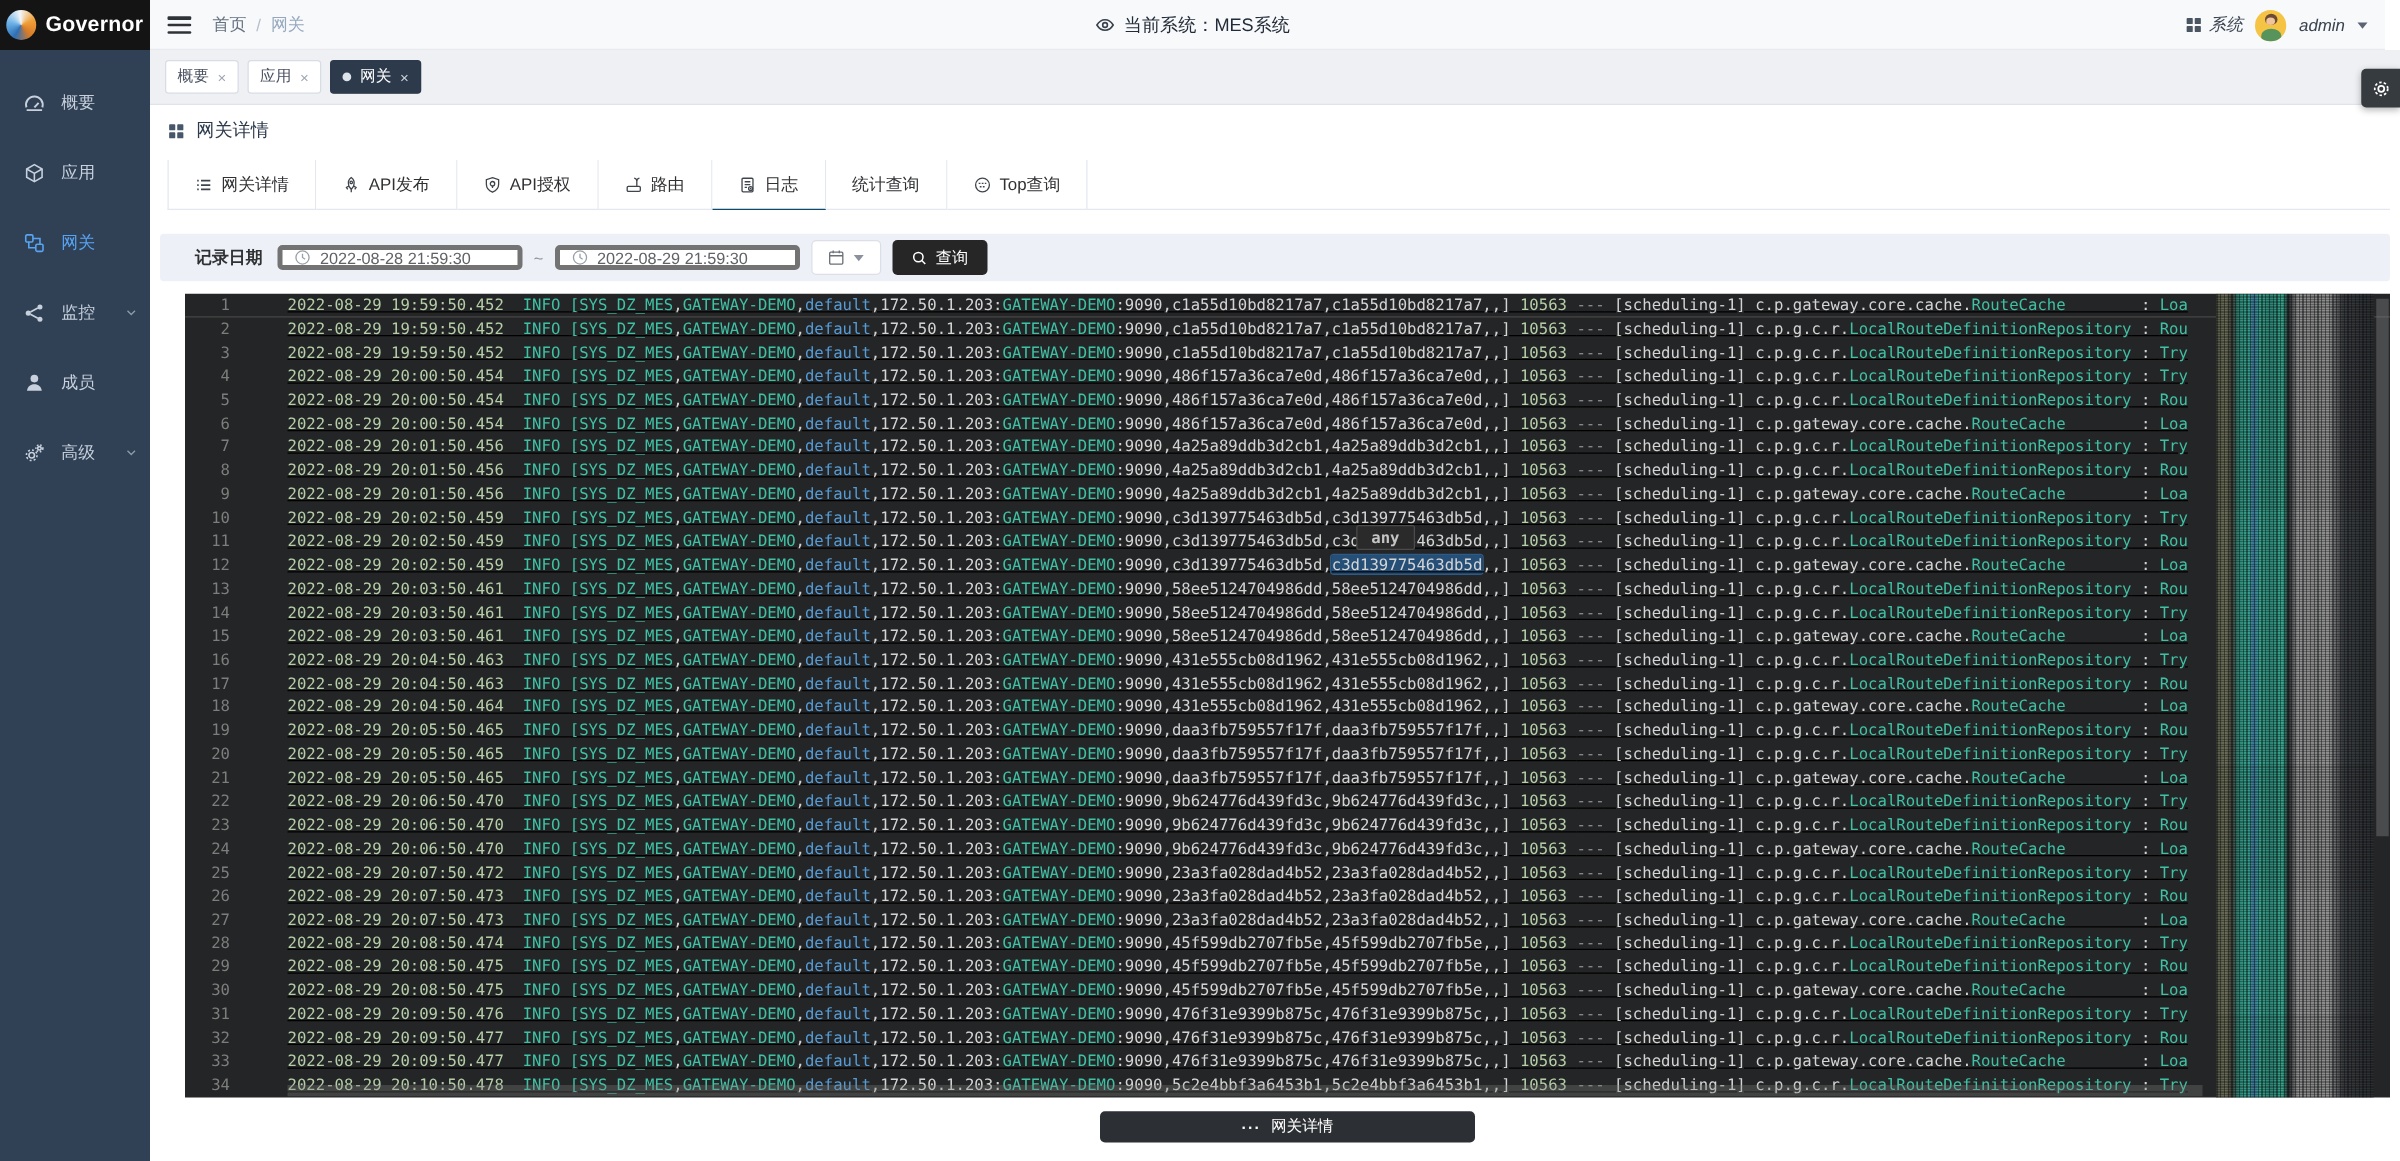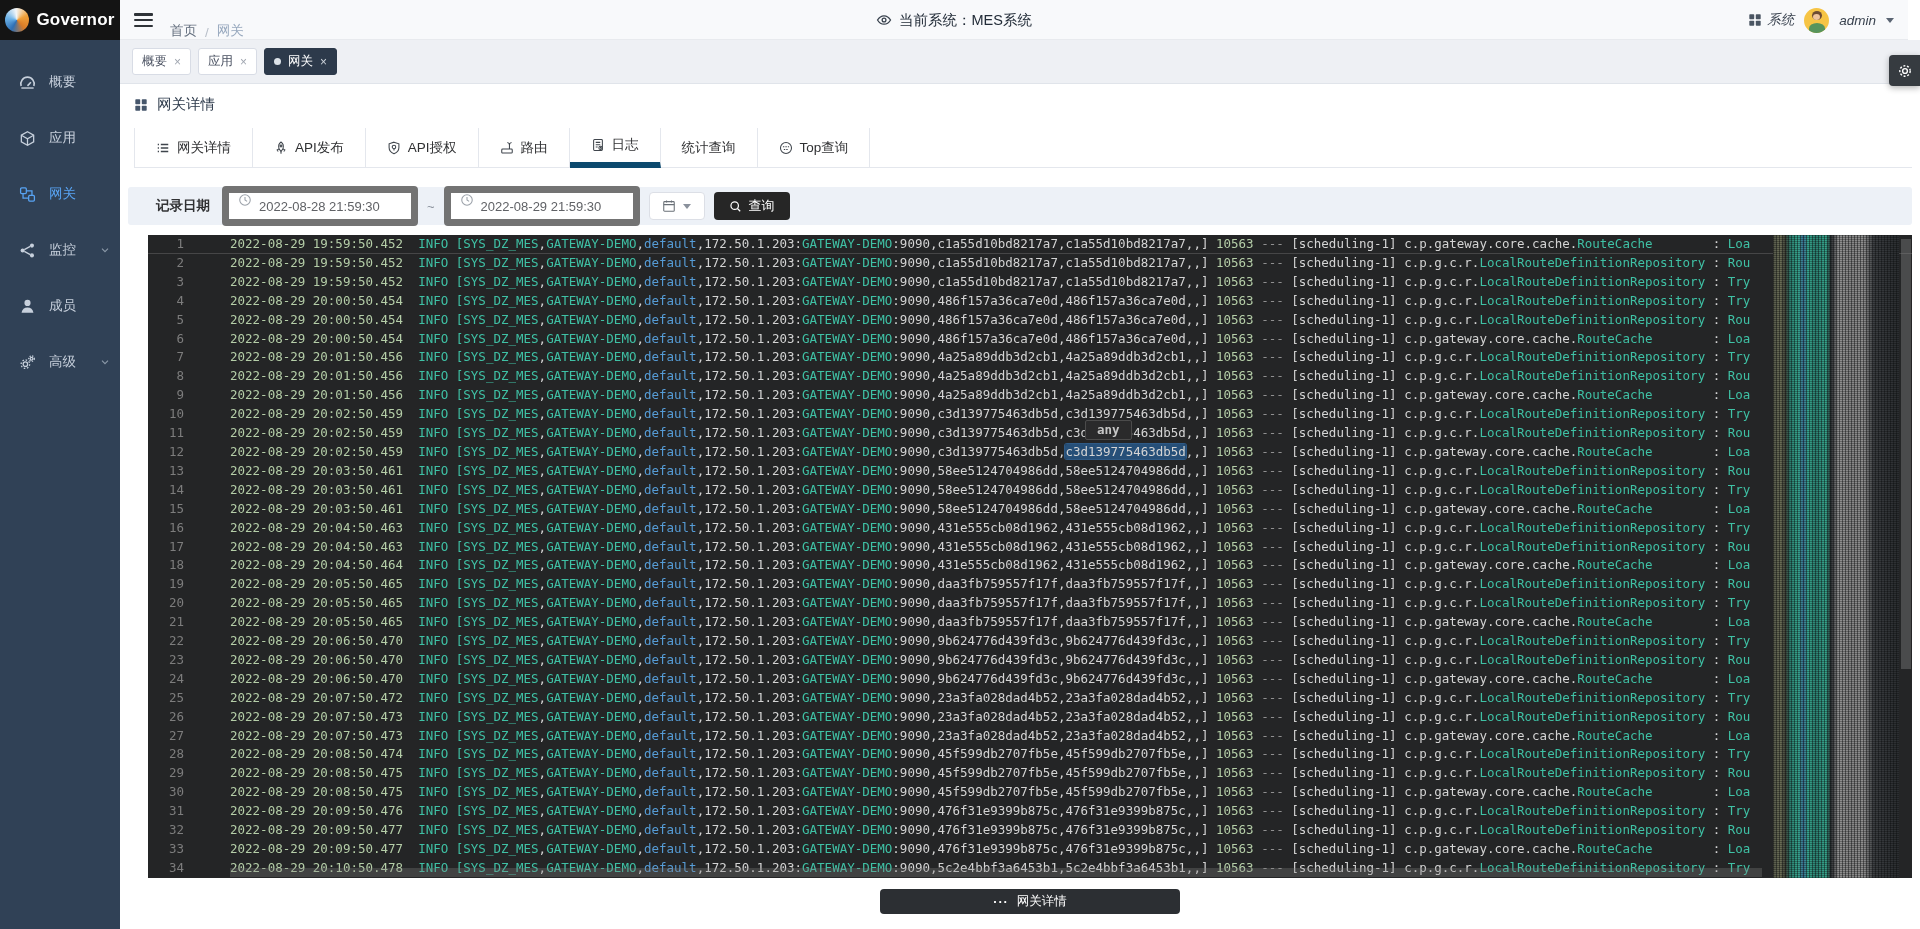--- a/index.html
+++ b/index.html
@@ -12,21 +12,21 @@
   .ic16{width:16px;height:16px;}
   .ic18{width:17px;height:17px;}
 
   
   .topbar{position:absolute;top:0;left:0;right:12px;height:40px;background:#f8f9fb;border-bottom:1px solid #e8eaee;z-index:20;}
   .logo{position:absolute;top:0;left:0;width:120px;height:40px;background:#141414;display:flex;align-items:center;justify-content:center;gap:7px;}
   .logo-swirl{width:24px;height:24px;border-radius:50%;background:conic-gradient(from 210deg,#2e6fb5,#6db3e8,#f3f6f8,#f0a13a,#d97c28,#2e6fb5);}
   .logo-text{color:#fff;font-size:17px;font-weight:bold;letter-spacing:.2px;}
   .burger{position:absolute;left:134px;top:13px;width:19px;height:15px;cursor:pointer;}
   .burger i{display:block;height:2.6px;background:#2f3338;margin-bottom:3.2px;border-radius:1px;}
-  .crumbs{position:absolute;left:170px;top:0;height:40px;display:flex;align-items:flex-end;gap:8px;font-size:13.5px;}
+  .crumbs{position:absolute;left:170px;top:0;height:40px;display:flex;align-items:center;gap:8px;font-size:13.5px;}
   .crumb-home{color:#667180;cursor:pointer;}
   .crumb-sep{color:#b8bfc9;}
   .crumb-cur{color:#97a8be;}
   .sys-title{position:absolute;left:50%;top:0;transform:translateX(-50%);height:40px;display:flex;align-items:center;gap:7px;font-size:14.5px;color:#222c38;}
   .sys-title .ic16{color:#39424e;}
   .top-right{position:absolute;right:14px;top:0;height:40px;display:flex;align-items:center;gap:10px;font-style:italic;}
   .sys-entry{display:flex;align-items:center;gap:5px;font-size:13.5px;color:#3a4350;cursor:pointer;}
   .sys-entry .ic14{color:#4a5562;}
   .avatar{width:25px;height:25px;border-radius:50%;background:#f6c445;position:relative;overflow:hidden;cursor:pointer;}
   .av-head{position:absolute;left:7.5px;top:3.5px;width:10px;height:9px;border-radius:50%;background:#6d4b33;}
@@ -53,38 +53,38 @@
   .chip.active .x{color:#cdd3da;}
 
   .gear-btn{position:absolute;top:55px;right:0;width:31px;height:31px;background:#363b40;border-radius:4px 0 0 4px;display:flex;align-items:center;justify-content:center;color:#fff;box-shadow:0 2px 6px rgba(0,0,0,.3);cursor:pointer;z-index:30;}
 
   
   .page-head{position:absolute;top:95px;left:134px;display:flex;align-items:center;gap:9px;font-size:14.5px;color:#2d3a4b;}
   .page-head .ic14{color:#46566b;}
   .dtabs{position:absolute;top:128px;left:134px;right:8px;height:40px;display:flex;background:#fff;}
   .dtab{height:40px;padding:0 21px;font-size:13.5px;color:#303133;border-right:1px solid #e4e7ed;border-bottom:1px solid #e4e7ed;display:flex;align-items:center;gap:7px;cursor:pointer;background:#fff;}
   .dtab:first-child{border-left:1px solid #e4e7ed;}
-  .dtab.active{border-bottom:6px solid #0c4a6e;}
+  .dtab.active{border-bottom:1px solid #0c4a6e;}
   .dtab .ic14{color:#3f454c;}
   .dtab-fill{flex:1;border-bottom:1px solid #e4e7ed;}
 
   
   .filter{position:absolute;top:187px;left:128px;right:8px;height:38px;background:#edf1f7;border-radius:3px;display:flex;align-items:center;gap:9px;padding-left:28px;}
   .f-label{font-size:13.5px;font-weight:bold;color:#303133;margin-right:3px;}
-  .f-input{width:196px;height:40px;background:#fff;border:7px solid #737373;border-radius:4px;display:flex;gap:7px;padding:0 9px;color:#6a7077;}
+  .f-input{width:196px;height:20px;background:#fff;border:4px solid #737373;border-radius:4px;display:flex;align-items:center;gap:7px;padding:0 9px;color:#6a7077;}
   .f-input .ic14{color:#9aa0a8;flex:none;}
   input.f-text{border:none;outline:none;font-size:13px;color:#606266;width:100%;background:transparent;font-family:inherit;}
   .f-tilde{color:#8a919c;font-size:13px;}
   .f-cal{width:56px;height:28px;background:#fff;border:1px solid #dcdfe6;border-radius:4px;display:flex;align-items:center;justify-content:center;gap:7px;color:#6a7077;cursor:pointer;}
   .f-search{height:28px;background:#262626;color:#fff;border:none;border-radius:4px;display:flex;align-items:center;gap:7px;padding:0 15px;font-size:13px;cursor:pointer;font-family:Liberation Serif, serif;}
   .f-search .ic13{color:#fff;}
 
   
   .editor{position:absolute;top:235px;left:148px;right:8px;height:643px;background:#242526;overflow:hidden;font-family:"DejaVu Sans Mono",monospace;font-size:12.5px;z-index:2;}
-  .lrow{white-space:pre;height:18.91px;line-height:18.91px;}
+  .lrow{white-space:pre;height:18.91px;line-height:18.91px;text-decoration:underline;}
   .lrow:first-child{box-shadow:inset 0 -1px 0 rgba(190,190,190,.22);}
   .ln{display:inline-block;width:36px;text-align:right;color:#7d7d7d;margin-right:46px;}
   .c-n{color:#b5cea8;}
   .c-t{color:#3fc1a5;}
   .c-b{color:#569cd6;}
   .c-p{color:#d4d4d4;}
   .c-g{color:#909090;}
   .hl{background:#264f78;border-radius:2px;box-shadow:0 0 0 1px #2e5a86;}
   .tooltip{position:absolute;left:937px;top:185px;background:#2a2a2b;border:1px solid #4b4b4b;color:#c5c5c5;padding:1px 11px 2px;font-size:12.5px;z-index:6;border-radius:2px;font-family:"DejaVu Sans Mono",monospace;font-weight:bold;}
   .minimap{position:absolute;top:0;right:13px;width:126px;bottom:0;z-index:4;background:

